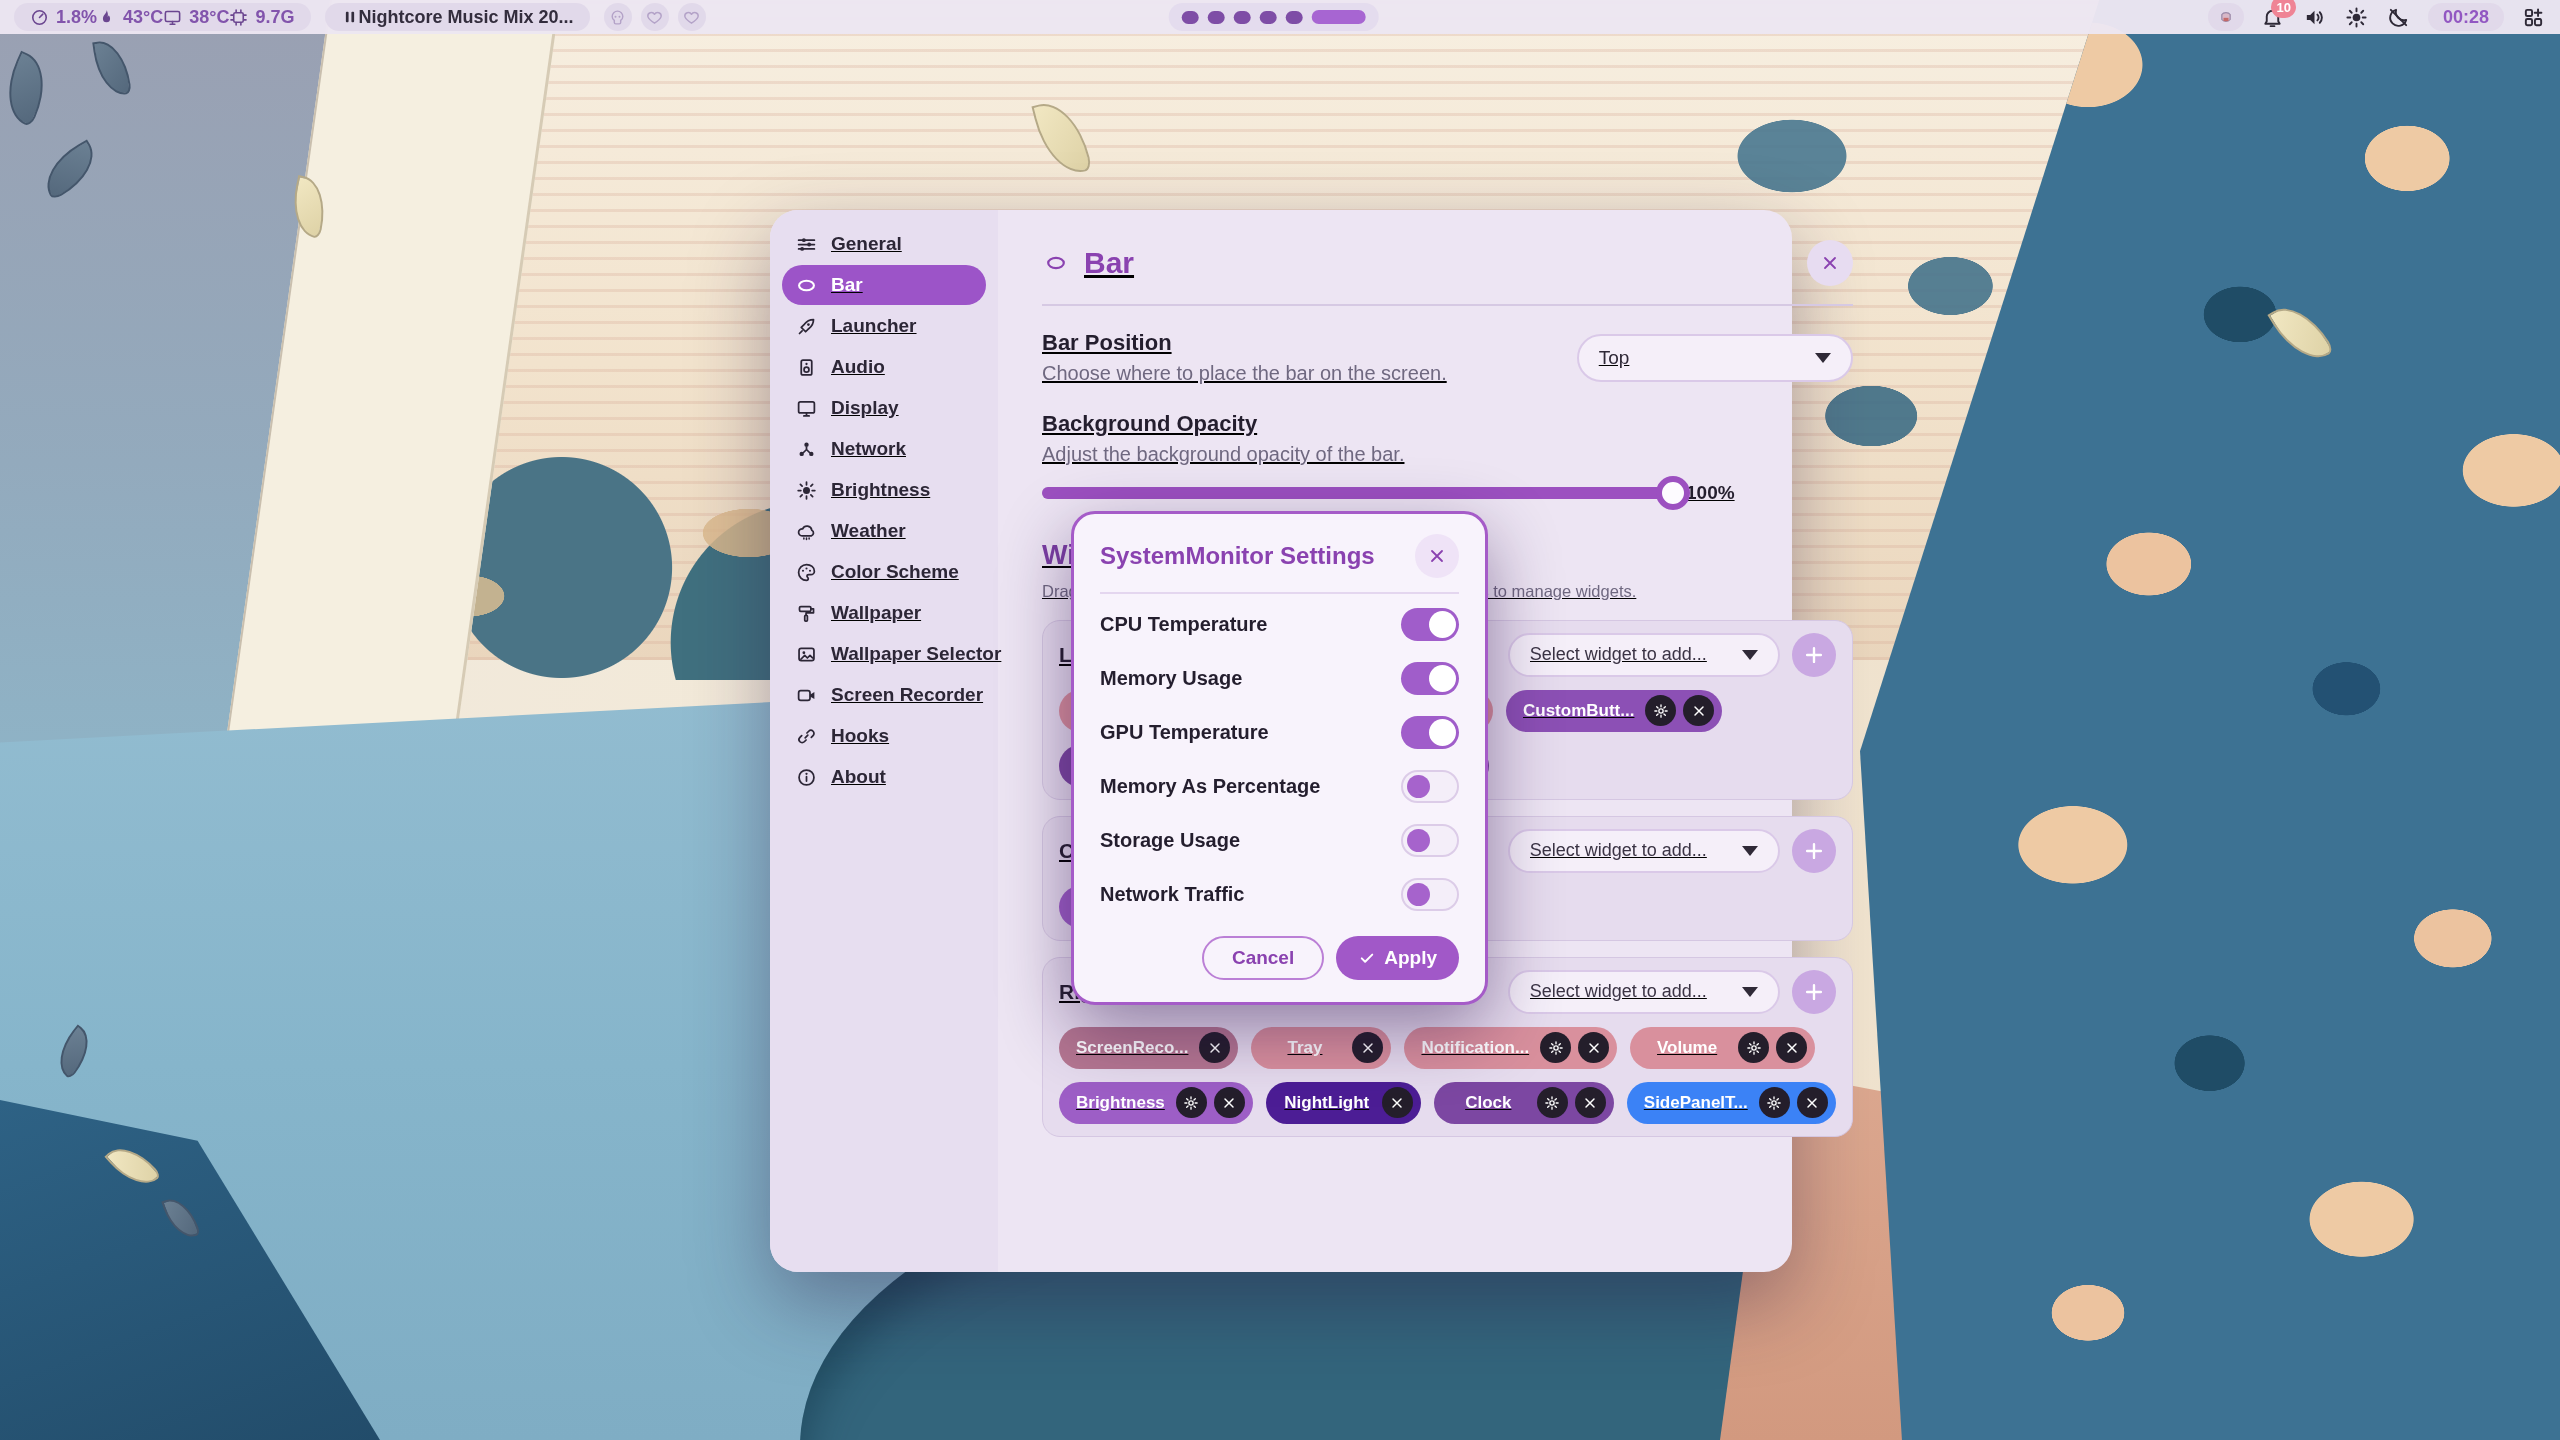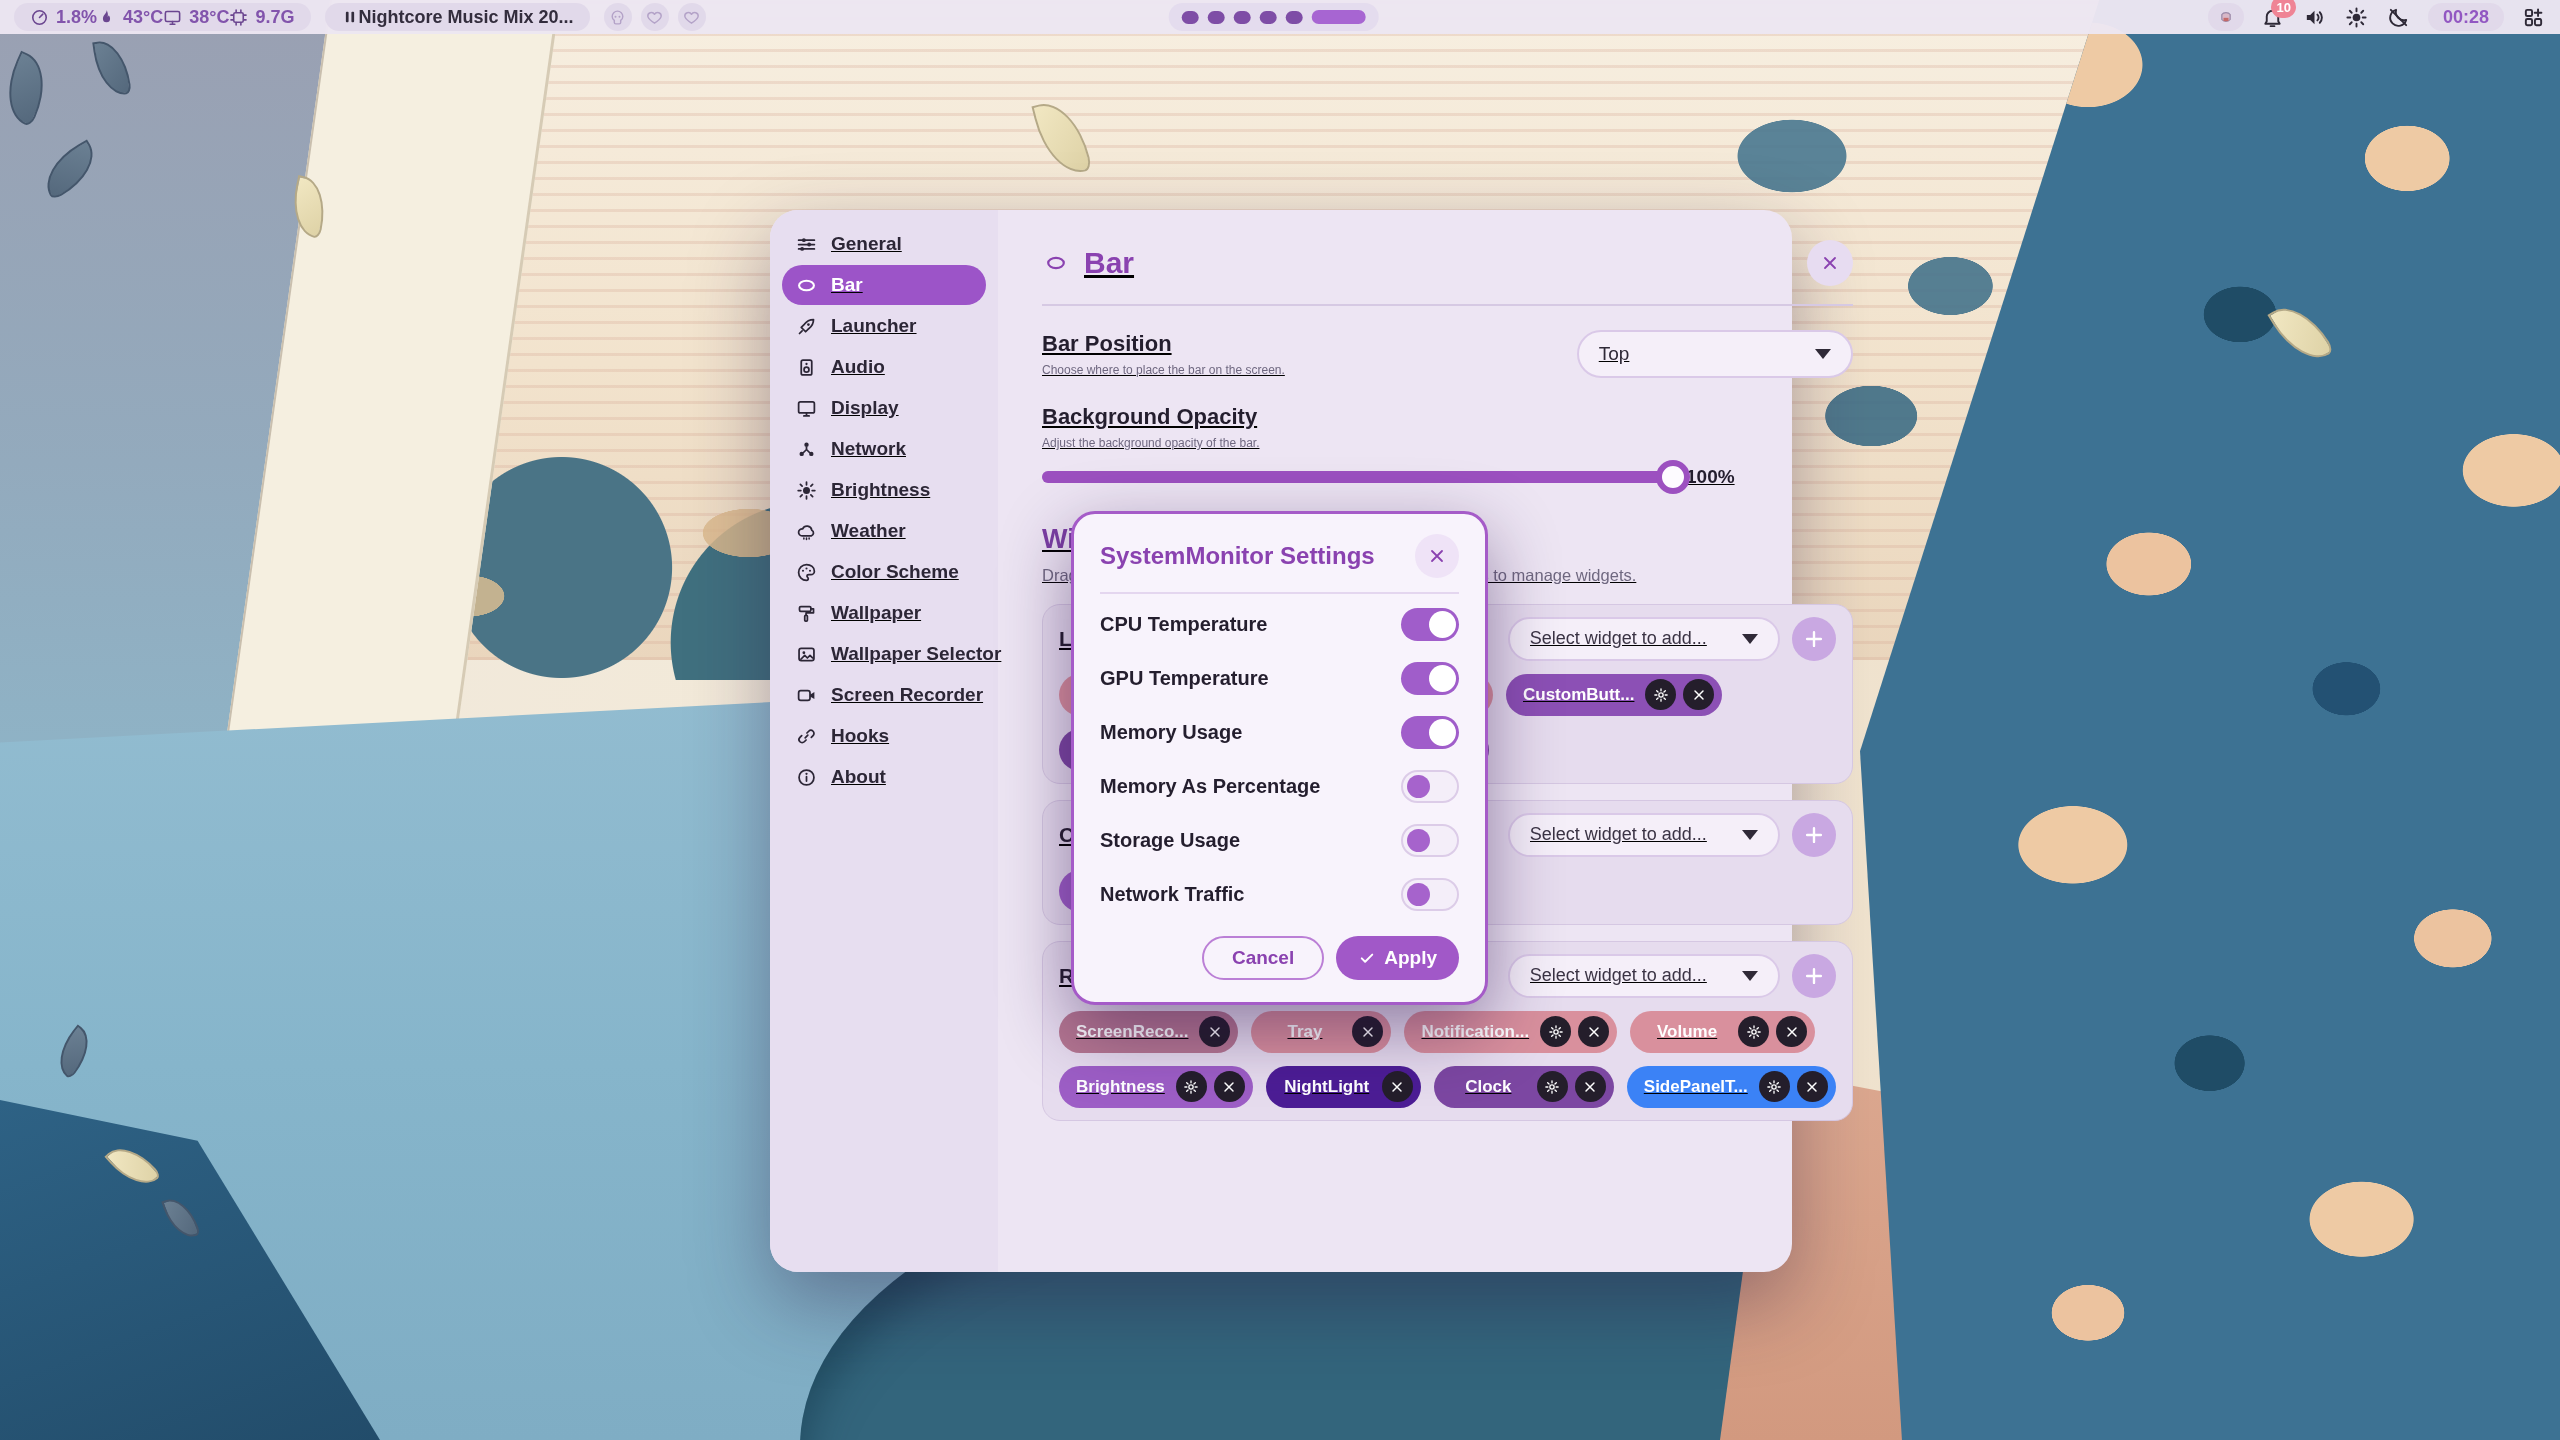--- a/index.html
+++ b/index.html
@@ -132,21 +132,21 @@
   .phead .ticon.oval{width:28px;height:22px;color:#8a42b0;}
   .phead h1{margin:0;font-size:30px;color:#8a42b0;}
   .closebtn{margin-left:auto;width:46px;height:46px;border-radius:50%;background:#e7dcf1;
     color:#8a42b0;display:flex;align-items:center;justify-content:center;}
   .closebtn .ticon{width:20px;height:20px;}
   .closebtn.small{width:44px;height:44px;background:#efe3f7;}
   .divider{height:2px;background:#d6c9e3;margin-top:18px;}
   .setrow{display:flex;align-items:center;margin-top:24px;}
   .settxt{flex:1;}
   .setlabel{font-size:22px;font-weight:bold;color:#241e2e;}
-  .setdesc{font-size:12px;color:#6f6880;margin-top:6px;}
+  .setdesc{font-size:20px;color:#6f6880;margin-top:6px;}
   .select{display:flex;align-items:center;background:#f5eff9;border:2px solid #dac9e8;
     border-radius:25px;height:48px;padding:0 20px;}
   .select .selval{font-size:19px;color:#2f2937;flex:1;}
   .caret{width:0;height:0;border-left:8px solid transparent;border-right:8px solid transparent;
     border-top:10px solid #2f2937;margin-left:12px;}
   .select.wide{width:276px;}
   .setcol{margin-top:26px;}
   .sliderrow{display:flex;align-items:center;margin-top:16px;}
   .slider{position:relative;width:644px;height:12px;border-radius:6px;background:#d9cbe5;}
   .slider-fill{position:absolute;left:0;top:0;bottom:0;border-radius:6px;background:#9c50c0;}
@@ -812,27 +812,27 @@
   </div>
   <div class="mdivider"></div>
   <div id="toggles">
       <div class="trow">
         <span class="tlabel">CPU Temperature</span>
         <div class="switch on">
           <span class="knob"></span>
         </div>
       </div>
       <div class="trow">
-        <span class="tlabel">GPU Temperature</span>
+        <span class="tlabel">Memory Usage</span>
         <div class="switch on">
           <span class="knob"></span>
         </div>
       </div>
       <div class="trow">
-        <span class="tlabel">Memory Usage</span>
+        <span class="tlabel">GPU Temperature</span>
         <div class="switch on">
           <span class="knob"></span>
         </div>
       </div>
       <div class="trow">
         <span class="tlabel">Memory As Percentage</span>
         <div class="switch off">
           <span class="knob"></span>
         </div>
       </div>

